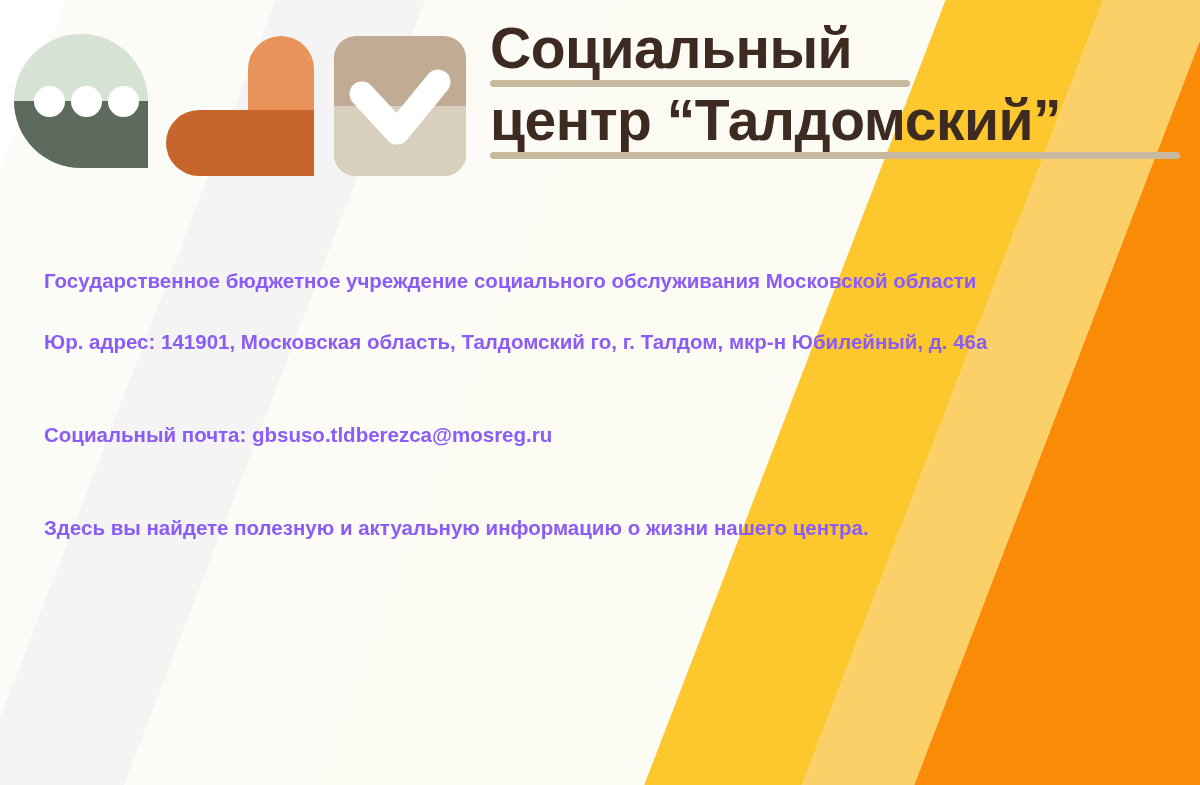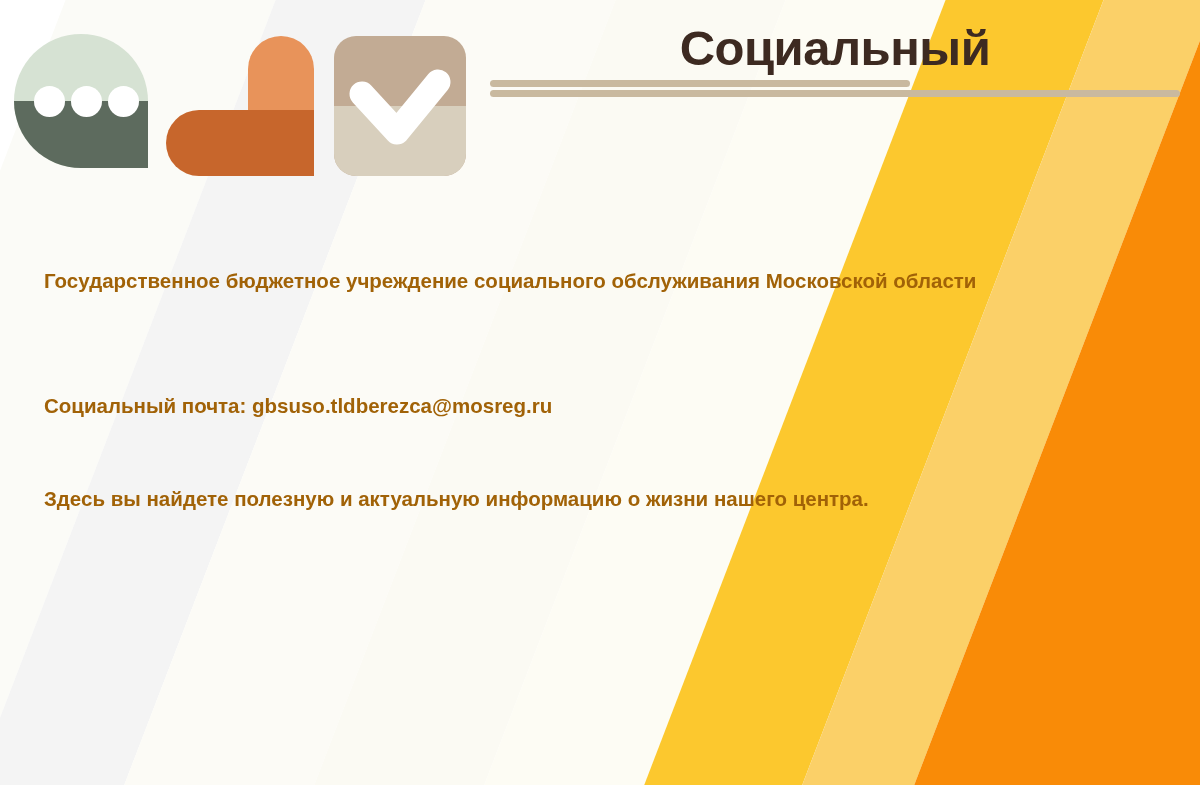--- a/index.html
+++ b/index.html
@@ -150,26 +150,25 @@
   
   .title-block {
     position: absolute;
     left: 490px;
     top: 18px;
     z-index: 4;
   }
   .title-line {
     font-family: "Liberation Sans", sans-serif;
     font-weight: bold;
-    font-size: 49px;
+    font-size: 57px;
     line-height: 60px;
     letter-spacing: -0.5px;
     color: #3d2a21;
     white-space: nowrap;
-    text-align: center;
   }
   .title-rule {
     height: 7px;
     border-radius: 4px;
     background: #c9b99f;
     margin-top: 2px;
     margin-bottom: 3px;
   }
   .rule-1 { width: 420px; }
   .rule-2 { width: 690px; }
@@ -180,21 +179,21 @@
     left: 44px;
     top: 266px;
     width: 1140px;
     z-index: 4;
   }
   .para {
     font-family: "Liberation Sans", sans-serif;
     font-weight: bold;
     font-size: 20.5px;
     line-height: 29px;
-    color: #a16207;
+    color: #8b5cf6;
     white-space: nowrap;
   }
   .gap-lg { height: 32px; }
 </style>
 </head>
 <body>
 
 <div id="slide">
 
   <div class="bg-layer">
@@ -229,28 +228,30 @@
       <svg width="132" height="140" viewBox="0 0 132 140">
         <path d="M28 58 L63 96 L104 46" stroke="#ffffff" stroke-width="25" stroke-linecap="round" stroke-linejoin="round" fill="none"></path>
       </svg>
     </div>
 
   </div>
 
   <div class="title-block">
     <div class="title-line">Социальный</div>
     <div class="title-rule rule-1"></div>
+    <div class="title-line">центр “Талдомский”</div>
     <div class="title-rule rule-2"></div>
   </div>
 
   <div class="body-block">
 
     <div class="para">Государственное бюджетное учреждение социального обслуживания Московской области</div>
 
     <div class="gap-lg"></div>
+    <div class="para">Юр. адрес: 141901, Московская область, Талдомский го, г. Талдом, мкр-н Юбилейный, д. 46а</div>
 
     <div class="gap-lg"></div>
 
     <div class="gap-lg"></div>
     <div class="para">Социальный почта: gbsuso.tldberezca@mosreg.ru</div>
 
     <div class="gap-lg"></div>
 
     <div class="gap-lg"></div>
     <div class="para">Здесь вы найдете полезную и актуальную информацию о жизни нашего центра.</div>

